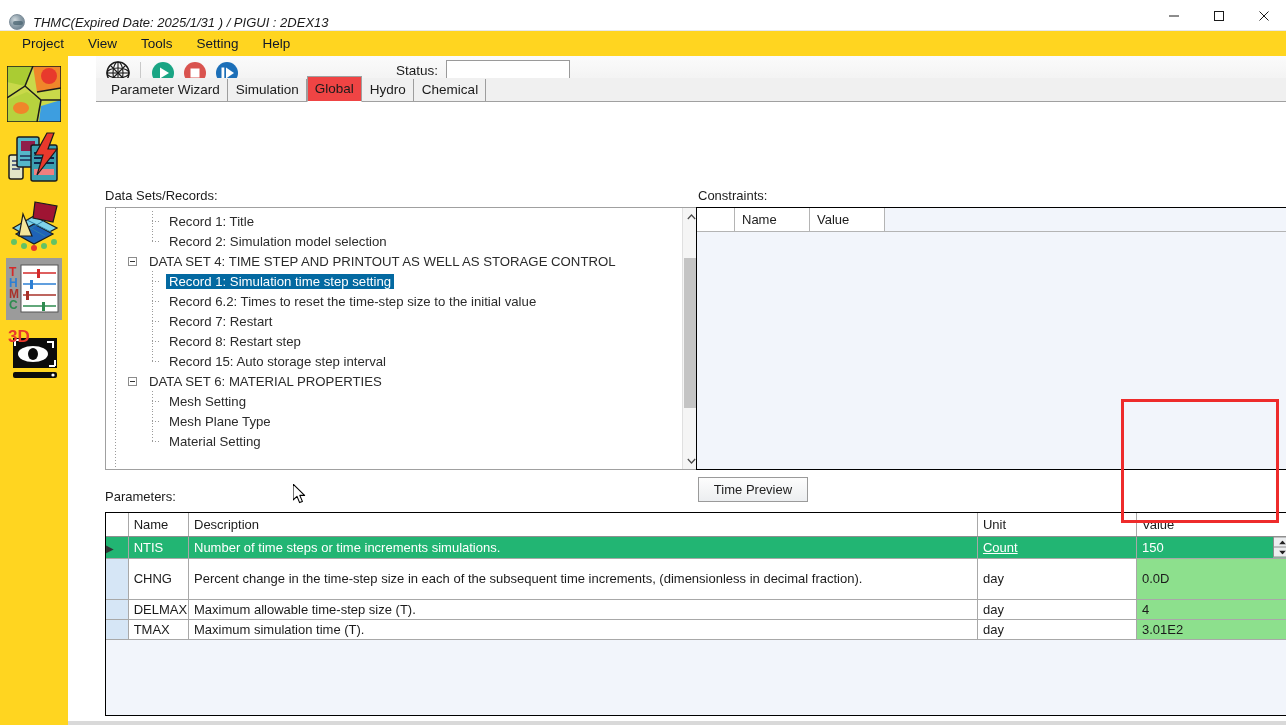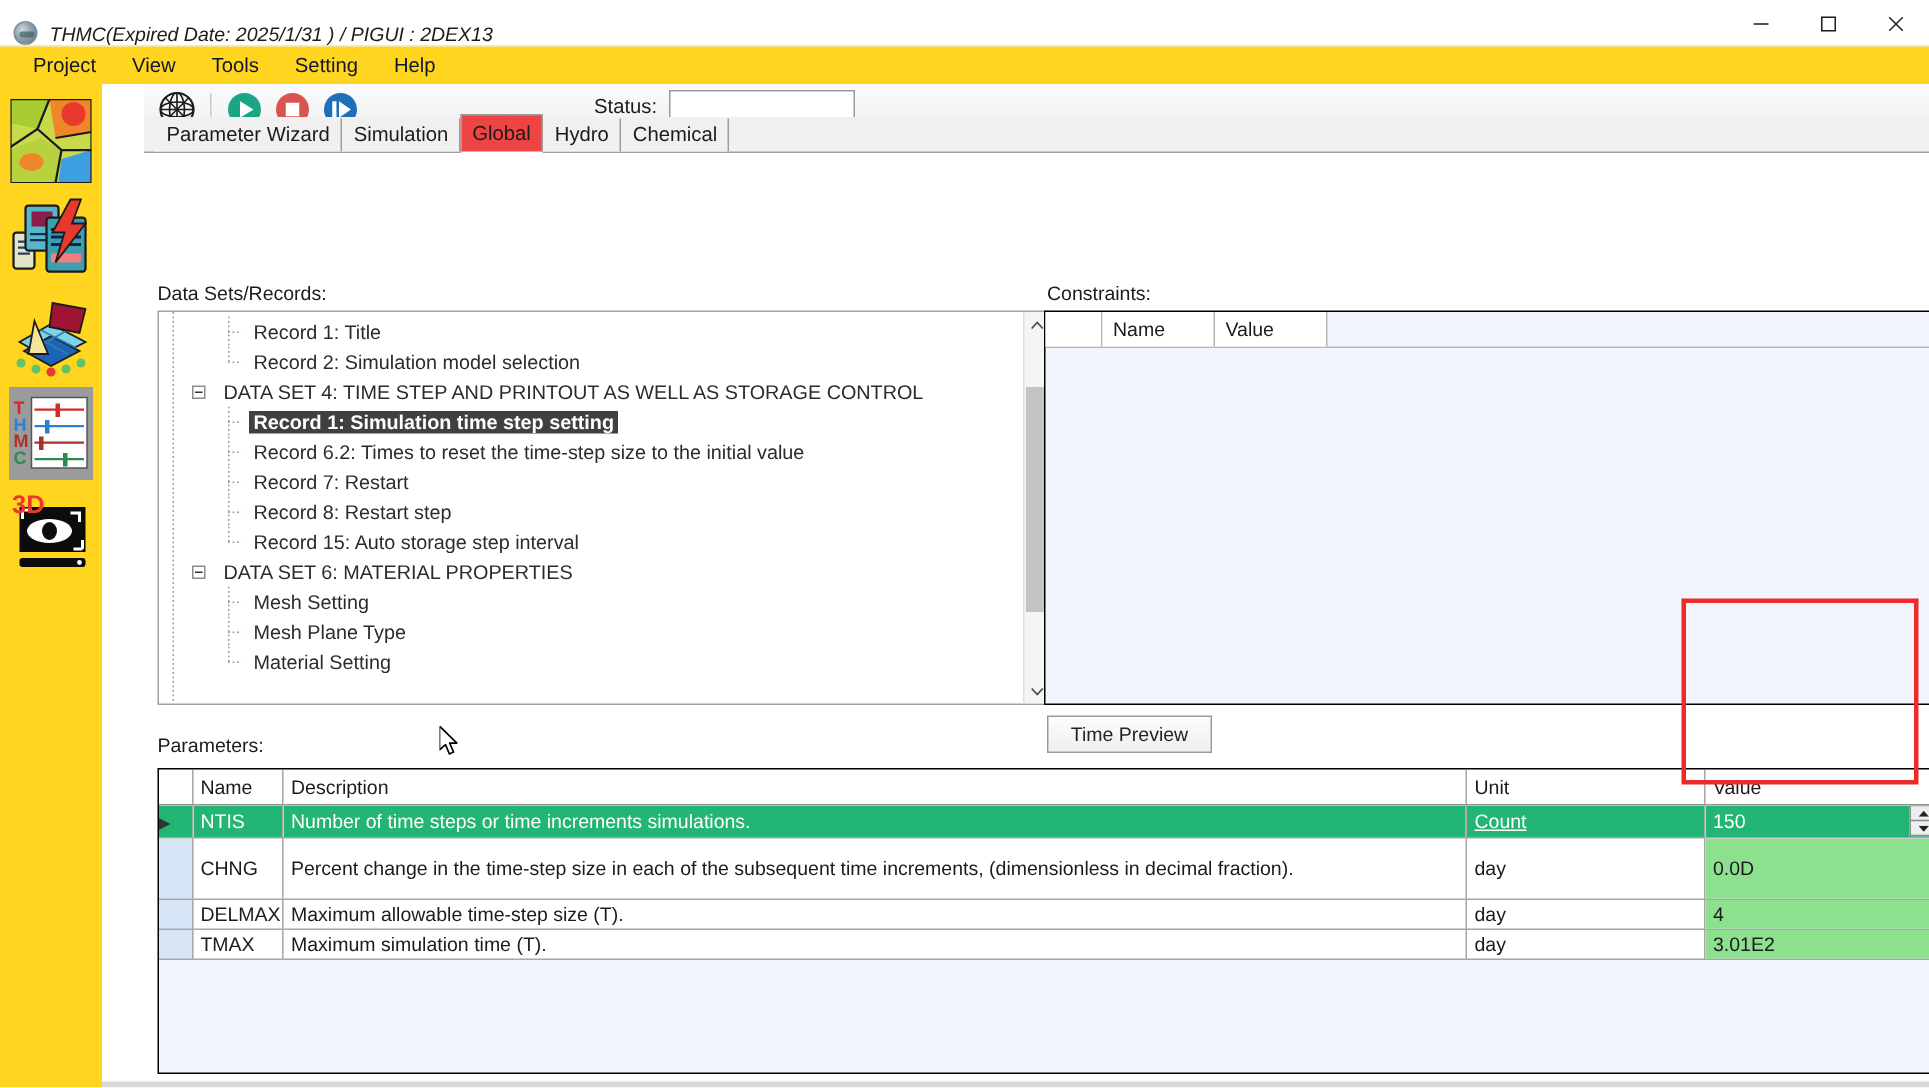--- a/index.html
+++ b/index.html
@@ -158,21 +158,21 @@
     background-image: linear-gradient(to bottom,#9a9a9a 50%, transparent 50%);
     background-size: 1px 3px;
   }
   .tnode .dots:after{
     content:""; position:absolute; left:0px; top:10px; width:9px; height:1px;
     background-image: linear-gradient(to right,#9a9a9a 50%, transparent 50%);
     background-size: 3px 1px;
   }
   .tnode .dots.last:before { bottom: 10px; }
   .tnode .tlabel { padding: 0 3px; }
-  .tnode.sel .tlabel { background: #404040; color:#ffffff;font-weight:bold; }
+  .tnode.sel .tlabel { background: #0369a1; color:#ffffff; }
   .tnode.group { font-size: 13.2px; }
   .railline {
     position:absolute; left:9px; top:0; bottom:0; width:1px;
     background-image: linear-gradient(to bottom,#9a9a9a 50%, transparent 50%);
     background-size: 1px 3px;
   }
 
   .tree-sb {
     position: absolute; right: 0; top: 0; width: 17px; height: 261px; background: #f5f5f5;
     border-left: 1px solid #e0e0e0;

